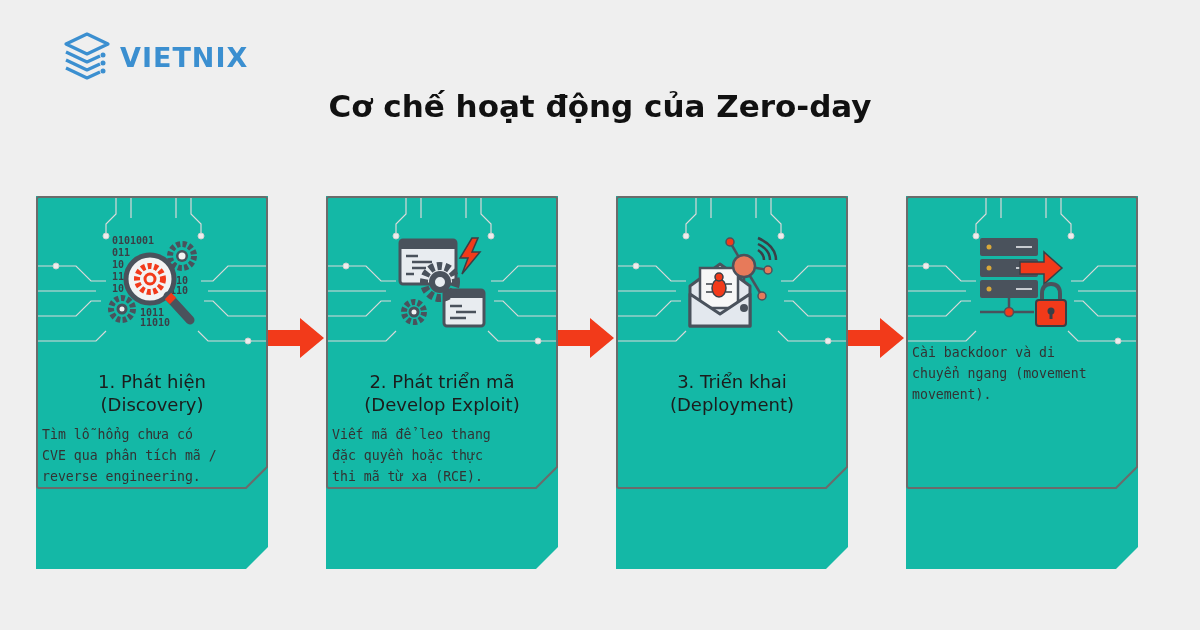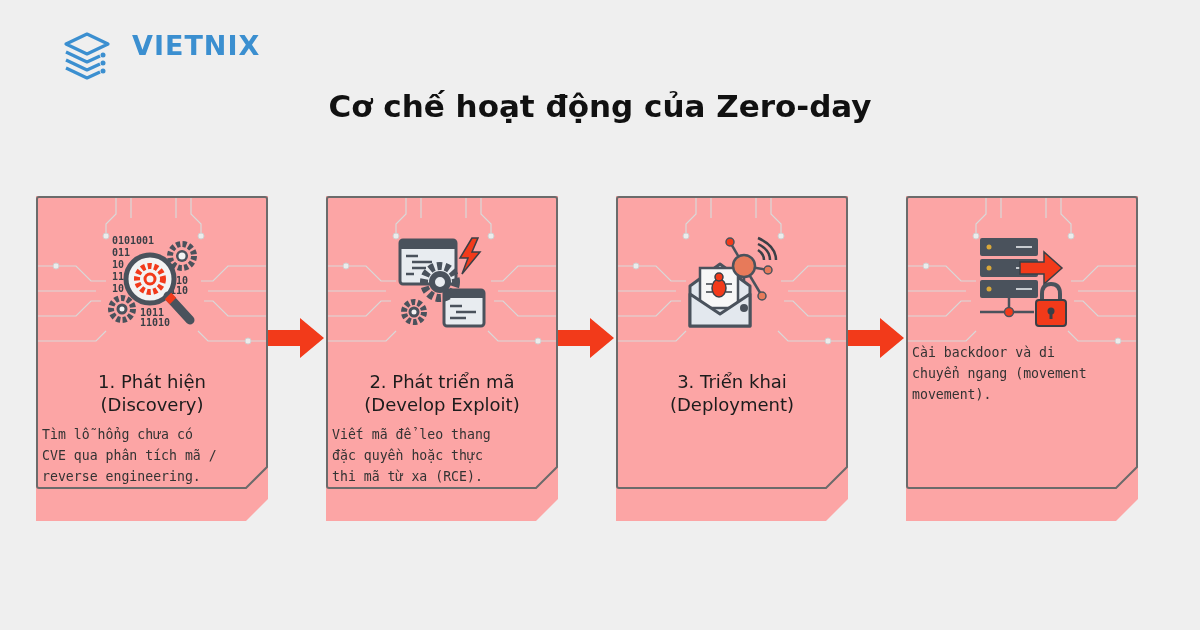--- a/index.html
+++ b/index.html
@@ -2,29 +2,29 @@
 <html><head>
 <meta charset="utf-8">
 <style>
   html, body { margin:0; padding:0; }
   body {
     width:1200px; height:630px; overflow:hidden;
     background:#efefef;
     font-family:"Liberation Sans", sans-serif;
     position:relative;
   }
-  .logo { position:absolute; left:62px; top:30px; display:flex; align-items:flex-start; gap:20px; }
+  .logo { position:absolute; left:62px; top:30px; display:flex; align-items:center; gap:8px; }
   .logo-text { font-family:"DejaVu Sans", sans-serif; font-size:27px; font-weight:bold; color:#3b8fd0; letter-spacing:1px; }
   .title {
     position:absolute; left:0; right:0; top:88px; text-align:center;
     font-family:"DejaVu Sans", sans-serif; font-weight:bold; font-size:31px; color:#111;
   }
   .card {
-    position:absolute; top:196px; width:232px; height:325px;
-    background:#fca5a5;
+    position:absolute; top:196px; width:232px; height:373px;
+    background:#14b8a6;
     clip-path: polygon(0 0, 100% 0, 100% calc(100% - 22px), calc(100% - 22px) 100%, 0 100%);
   }
   .card-border { position:absolute; inset:0; }
   .card-inner { position:absolute; inset:0; display:flex; flex-direction:column; align-items:center; }
   .icon-wrap { margin-top:38px; width:100px; height:100px; }
   .step-title {
     margin-top:36px; text-align:center; font-family:"DejaVu Sans", sans-serif;
     font-weight:normal; font-size:18px; line-height:23px; color:#1c1c1c;
   }
   .step-desc {

